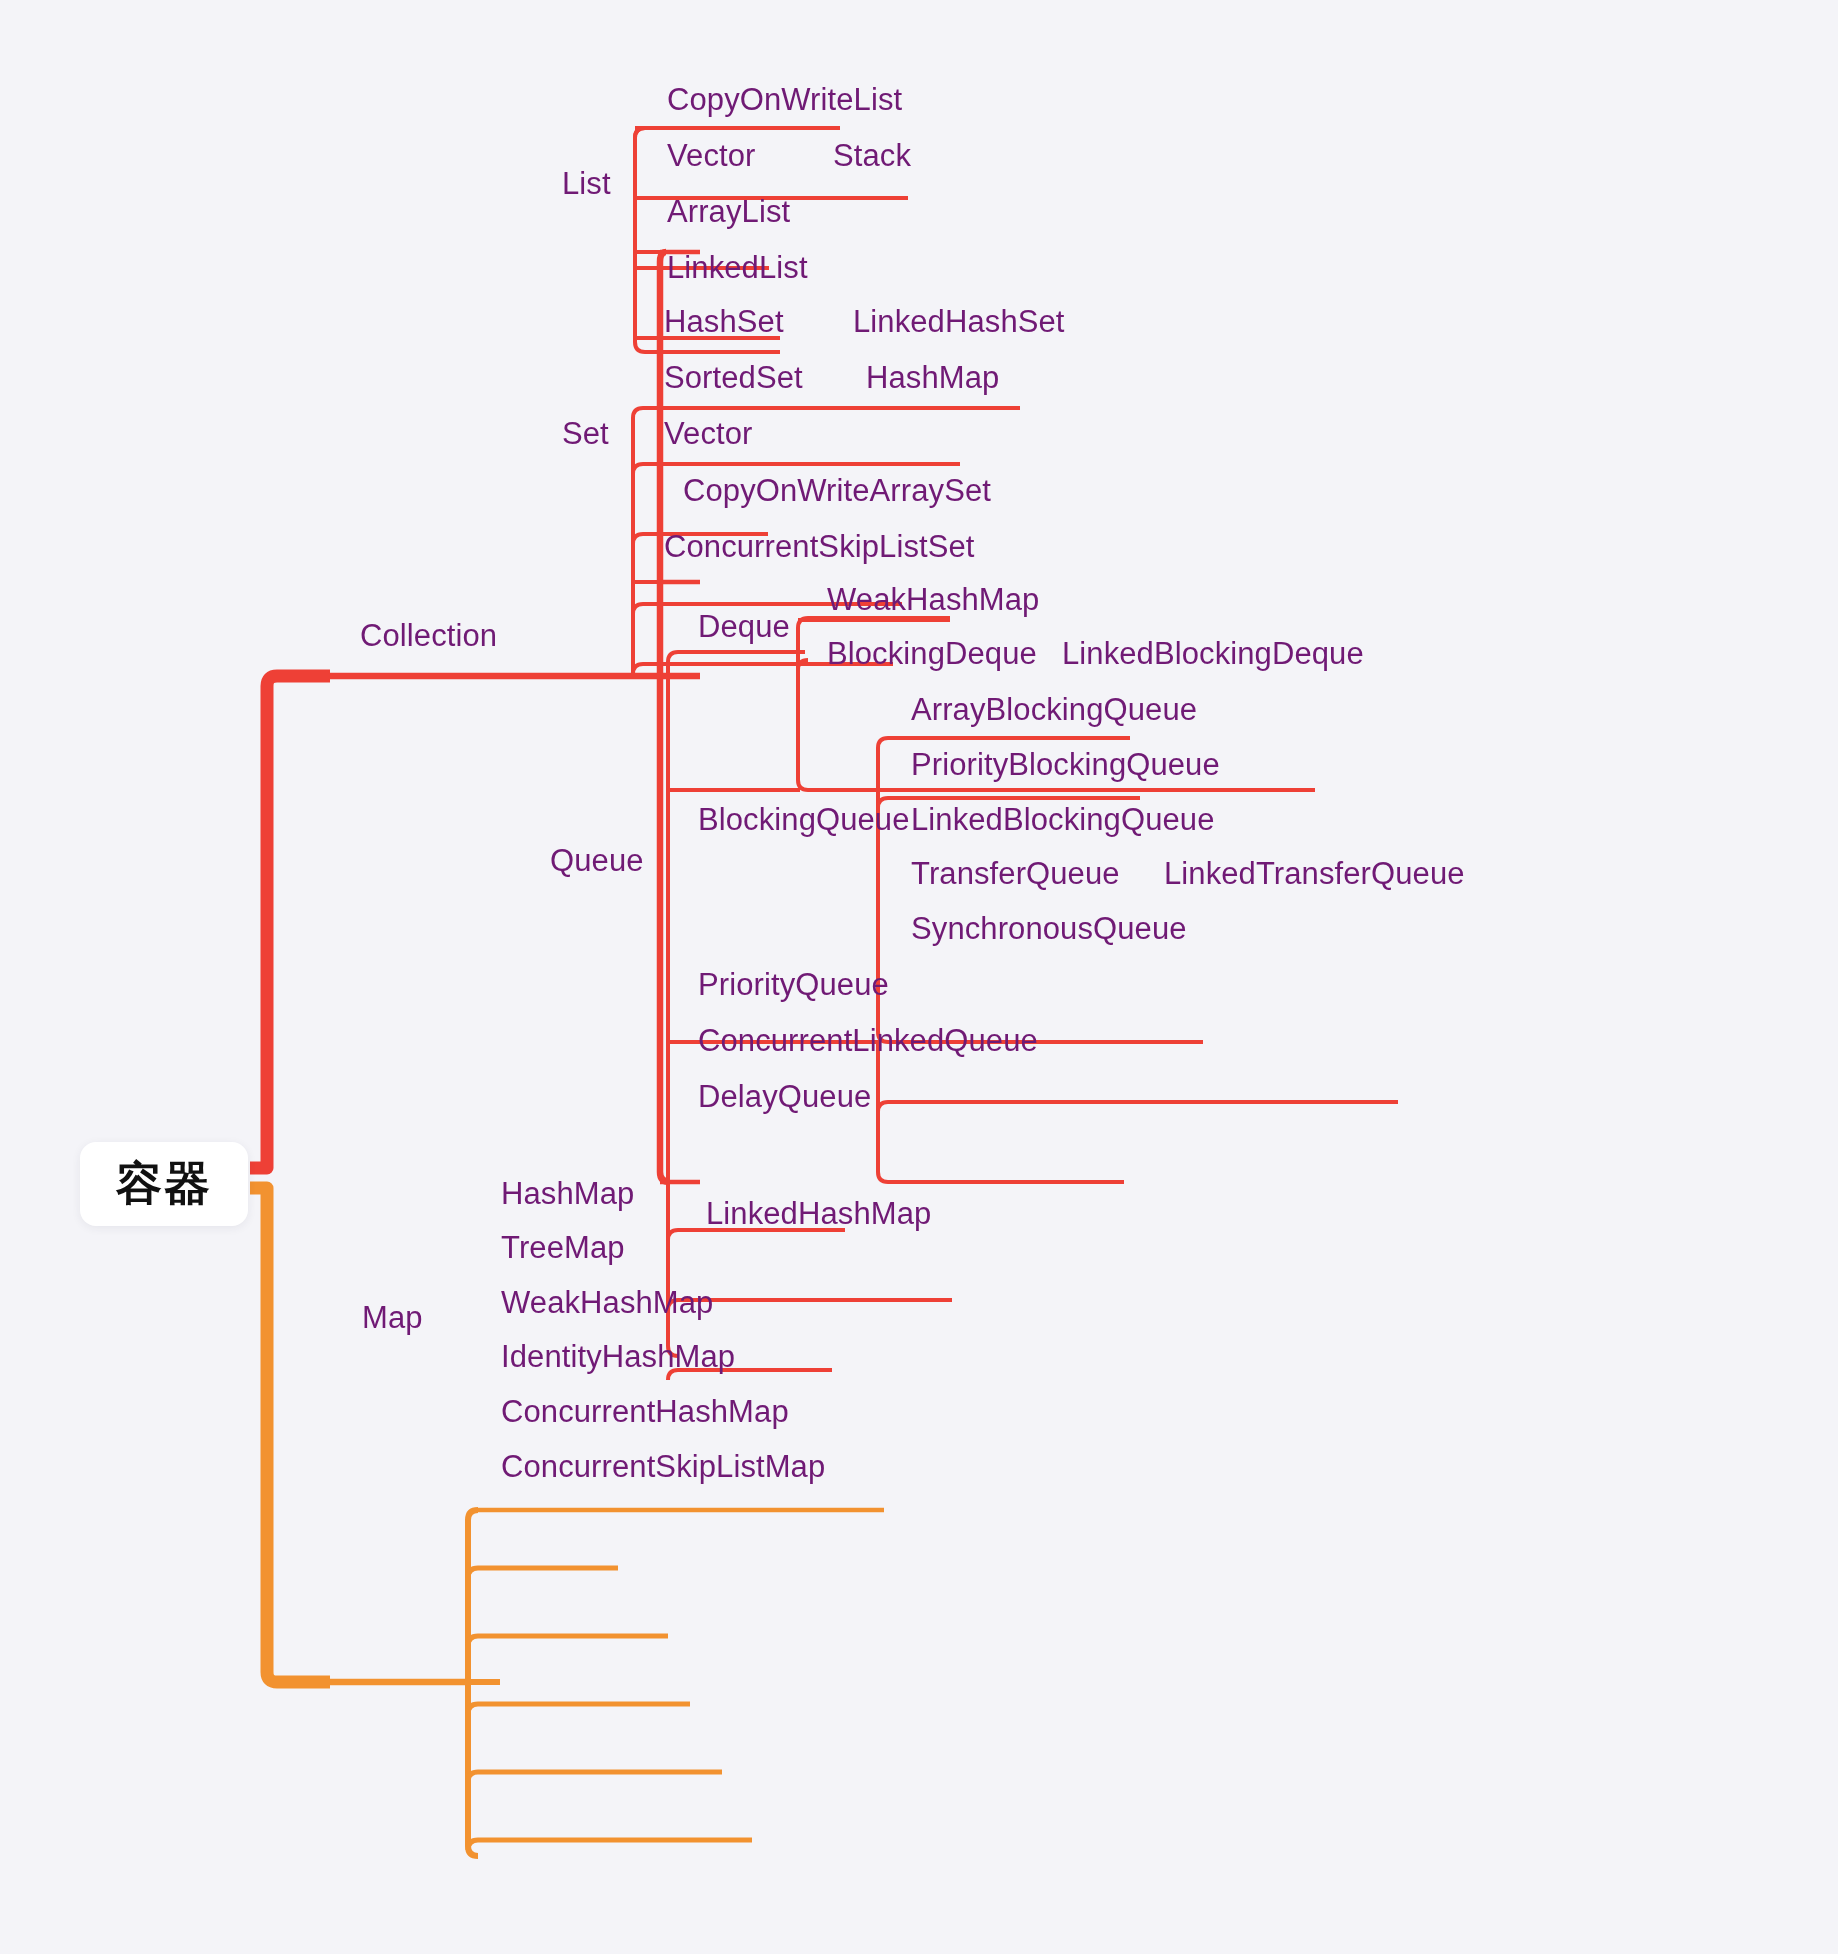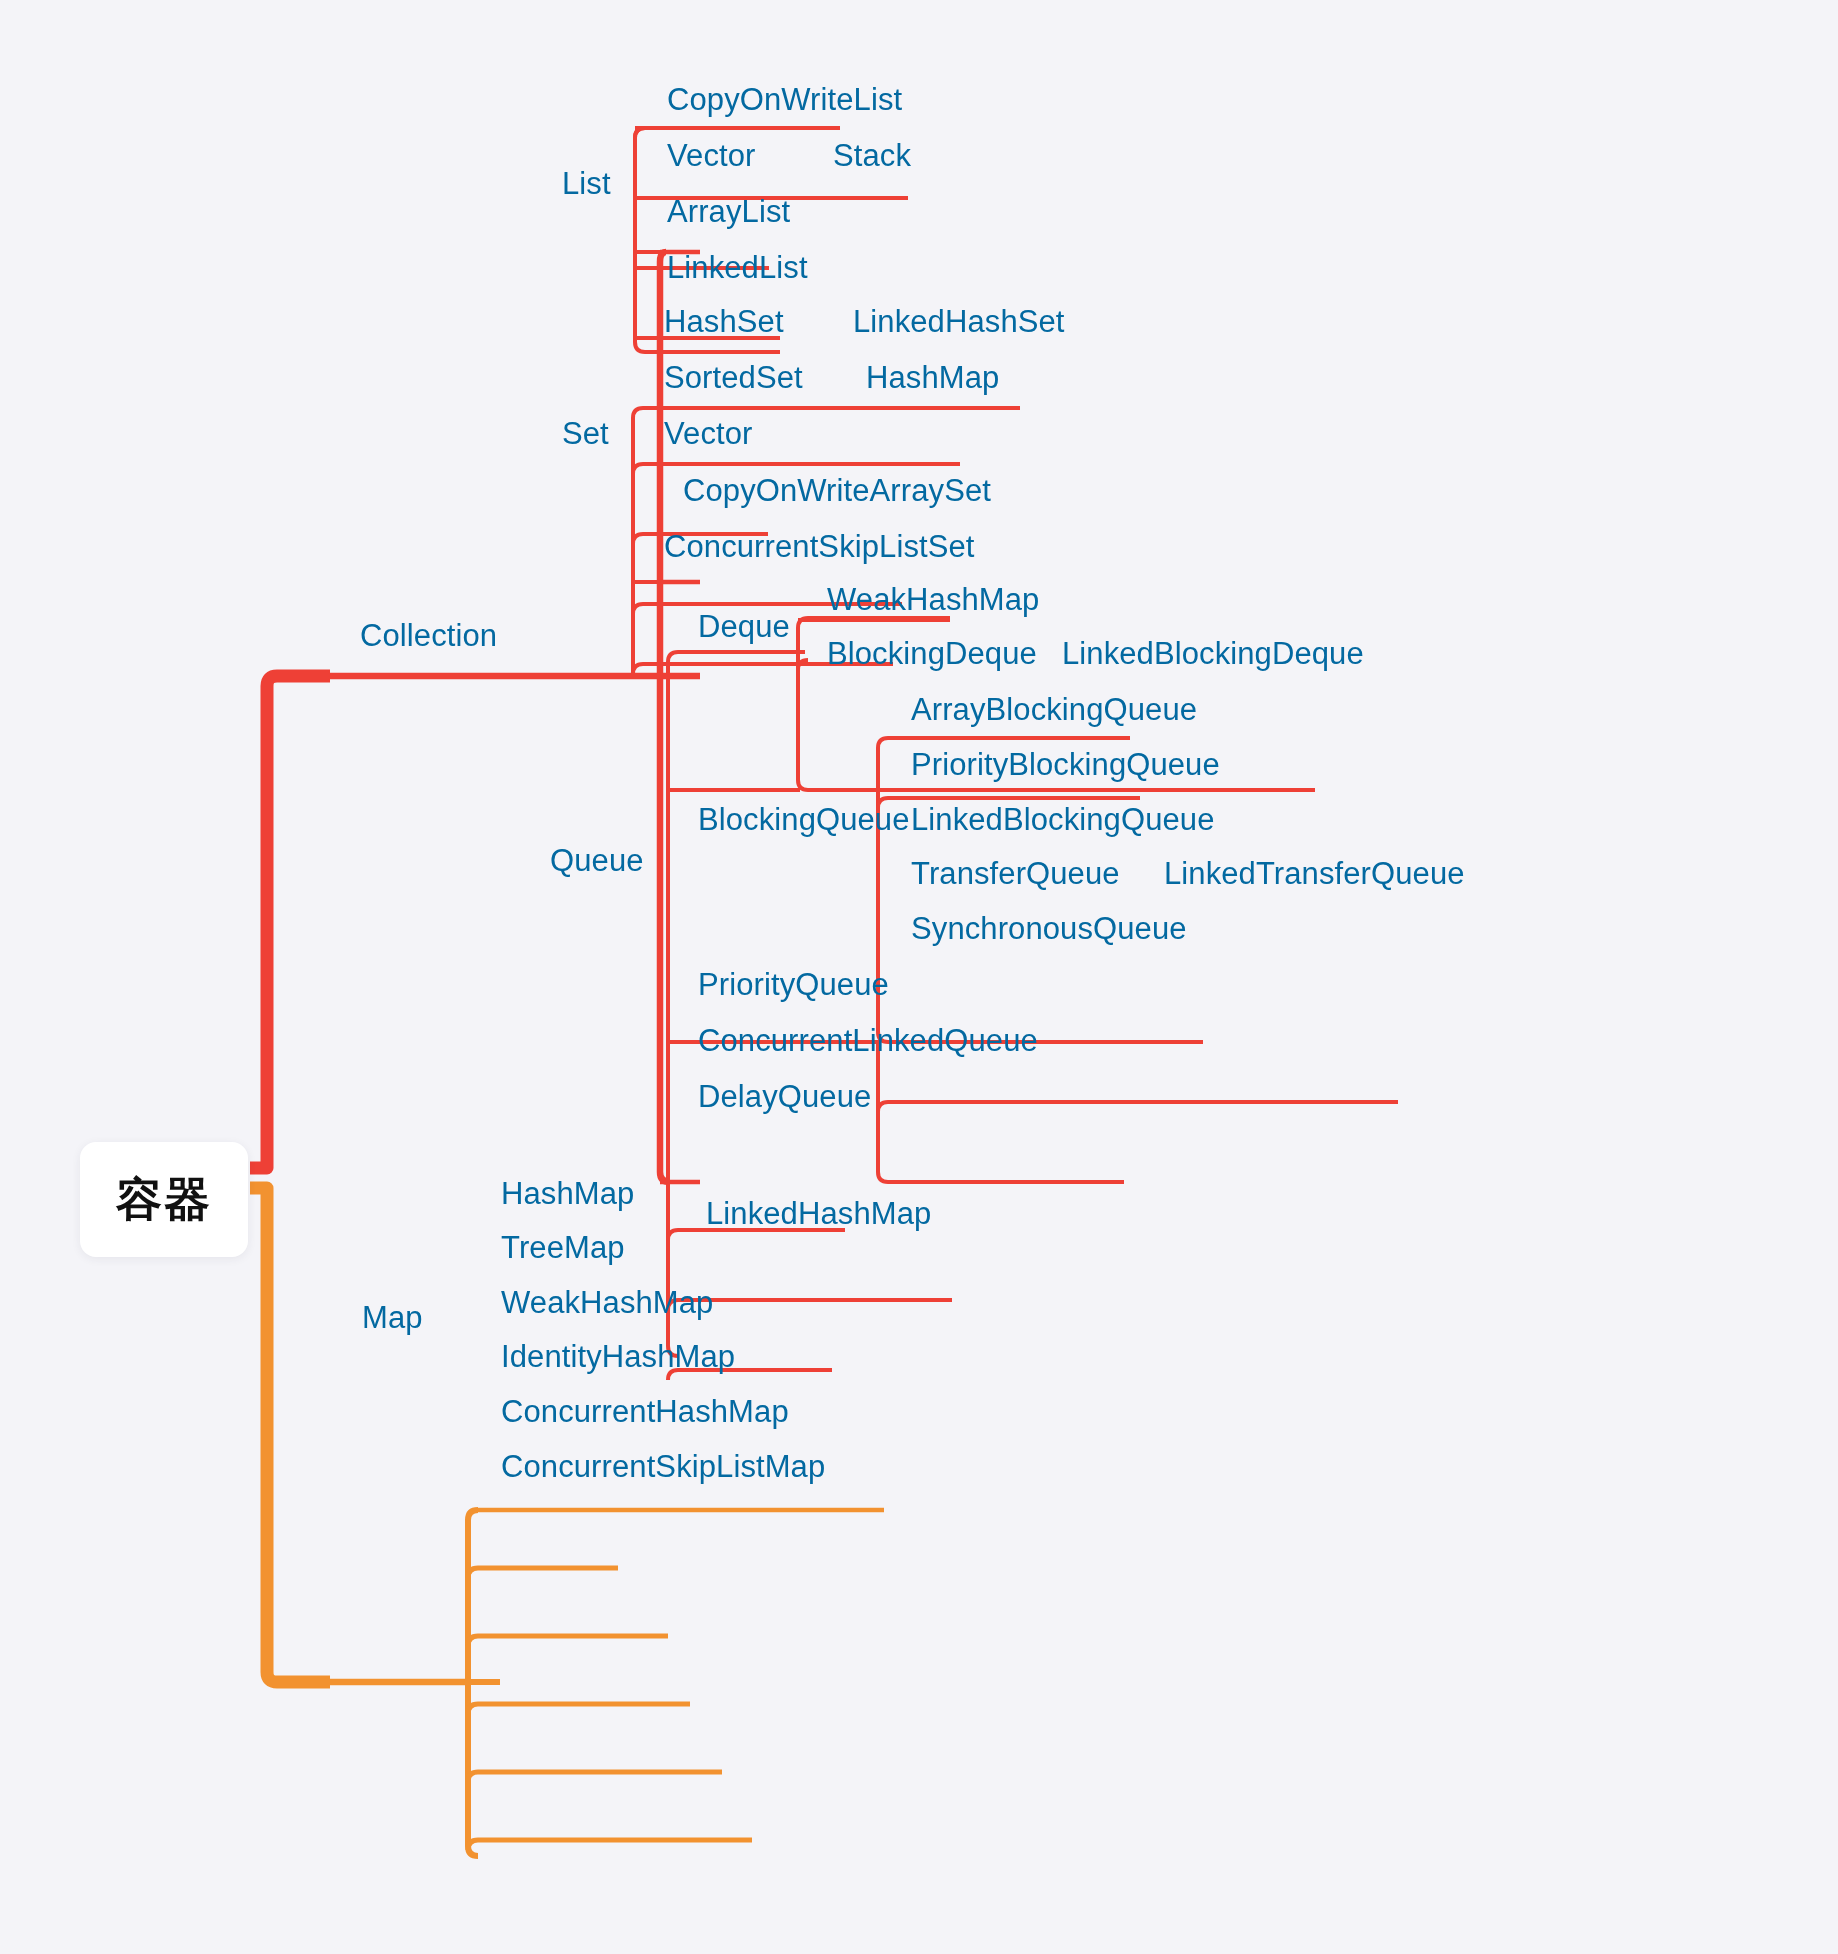--- a/index.html
+++ b/index.html
@@ -18,21 +18,21 @@
   #wires {
     position: absolute;
     left: 0; top: 0;
     width: 1838px;
     height: 1954px;
     pointer-events: none;
   }
   .node {
     position: absolute;
     white-space: nowrap;
-    color: #0369a1;
+    color: #701a75;
     font-size: 31px;
     line-height: 1;
     letter-spacing: 0.1px;
   }
   .root-box {
     position: absolute;
     background: #ffffff;
     border-radius: 16px;
     box-shadow: 0 2px 10px rgba(40,45,70,0.07);
     display: flex;
@@ -113,21 +113,21 @@
       <path d="M 468 1682 L 500 1682" stroke="#f29230" stroke-width="6"></path>
       <path d="M 478 1510 L 884 1510" stroke="#f29230" stroke-width="4.5"></path>
       <path d="M 468 1578 Q 468 1568 478 1568 L 618 1568" stroke="#f29230" stroke-width="5"></path>
       <path d="M 468 1646 Q 468 1636 478 1636 L 668 1636" stroke="#f29230" stroke-width="5"></path>
       <path d="M 468 1714 Q 468 1704 478 1704 L 690 1704" stroke="#f29230" stroke-width="5"></path>
       <path d="M 468 1782 Q 468 1772 478 1772 L 722 1772" stroke="#f29230" stroke-width="5"></path>
       <path d="M 468 1850 Q 468 1840 478 1840 L 752 1840" stroke="#f29230" stroke-width="5"></path>
     </g>
   </svg>
 
-  <div class="root-box" style="left:80px; top:1142px; width:168px; height:115px;">
+  <div class="root-box" style="left:80px; top:1142px; width:168px; height:84px;">
     <span>容器</span>
   </div>
 
   <div class="node" style="left:360px; top:620px;">Collection</div>
 
   <div class="node" style="left:562px; top:168px;">List</div>
   <div class="node" style="left:667px; top:84px;">CopyOnWriteList</div>
   <div class="node" style="left:667px; top:140px;">Vector</div>
   <div class="node" style="left:833px; top:140px;">Stack</div>
   <div class="node" style="left:667px; top:196px;">ArrayList</div>

